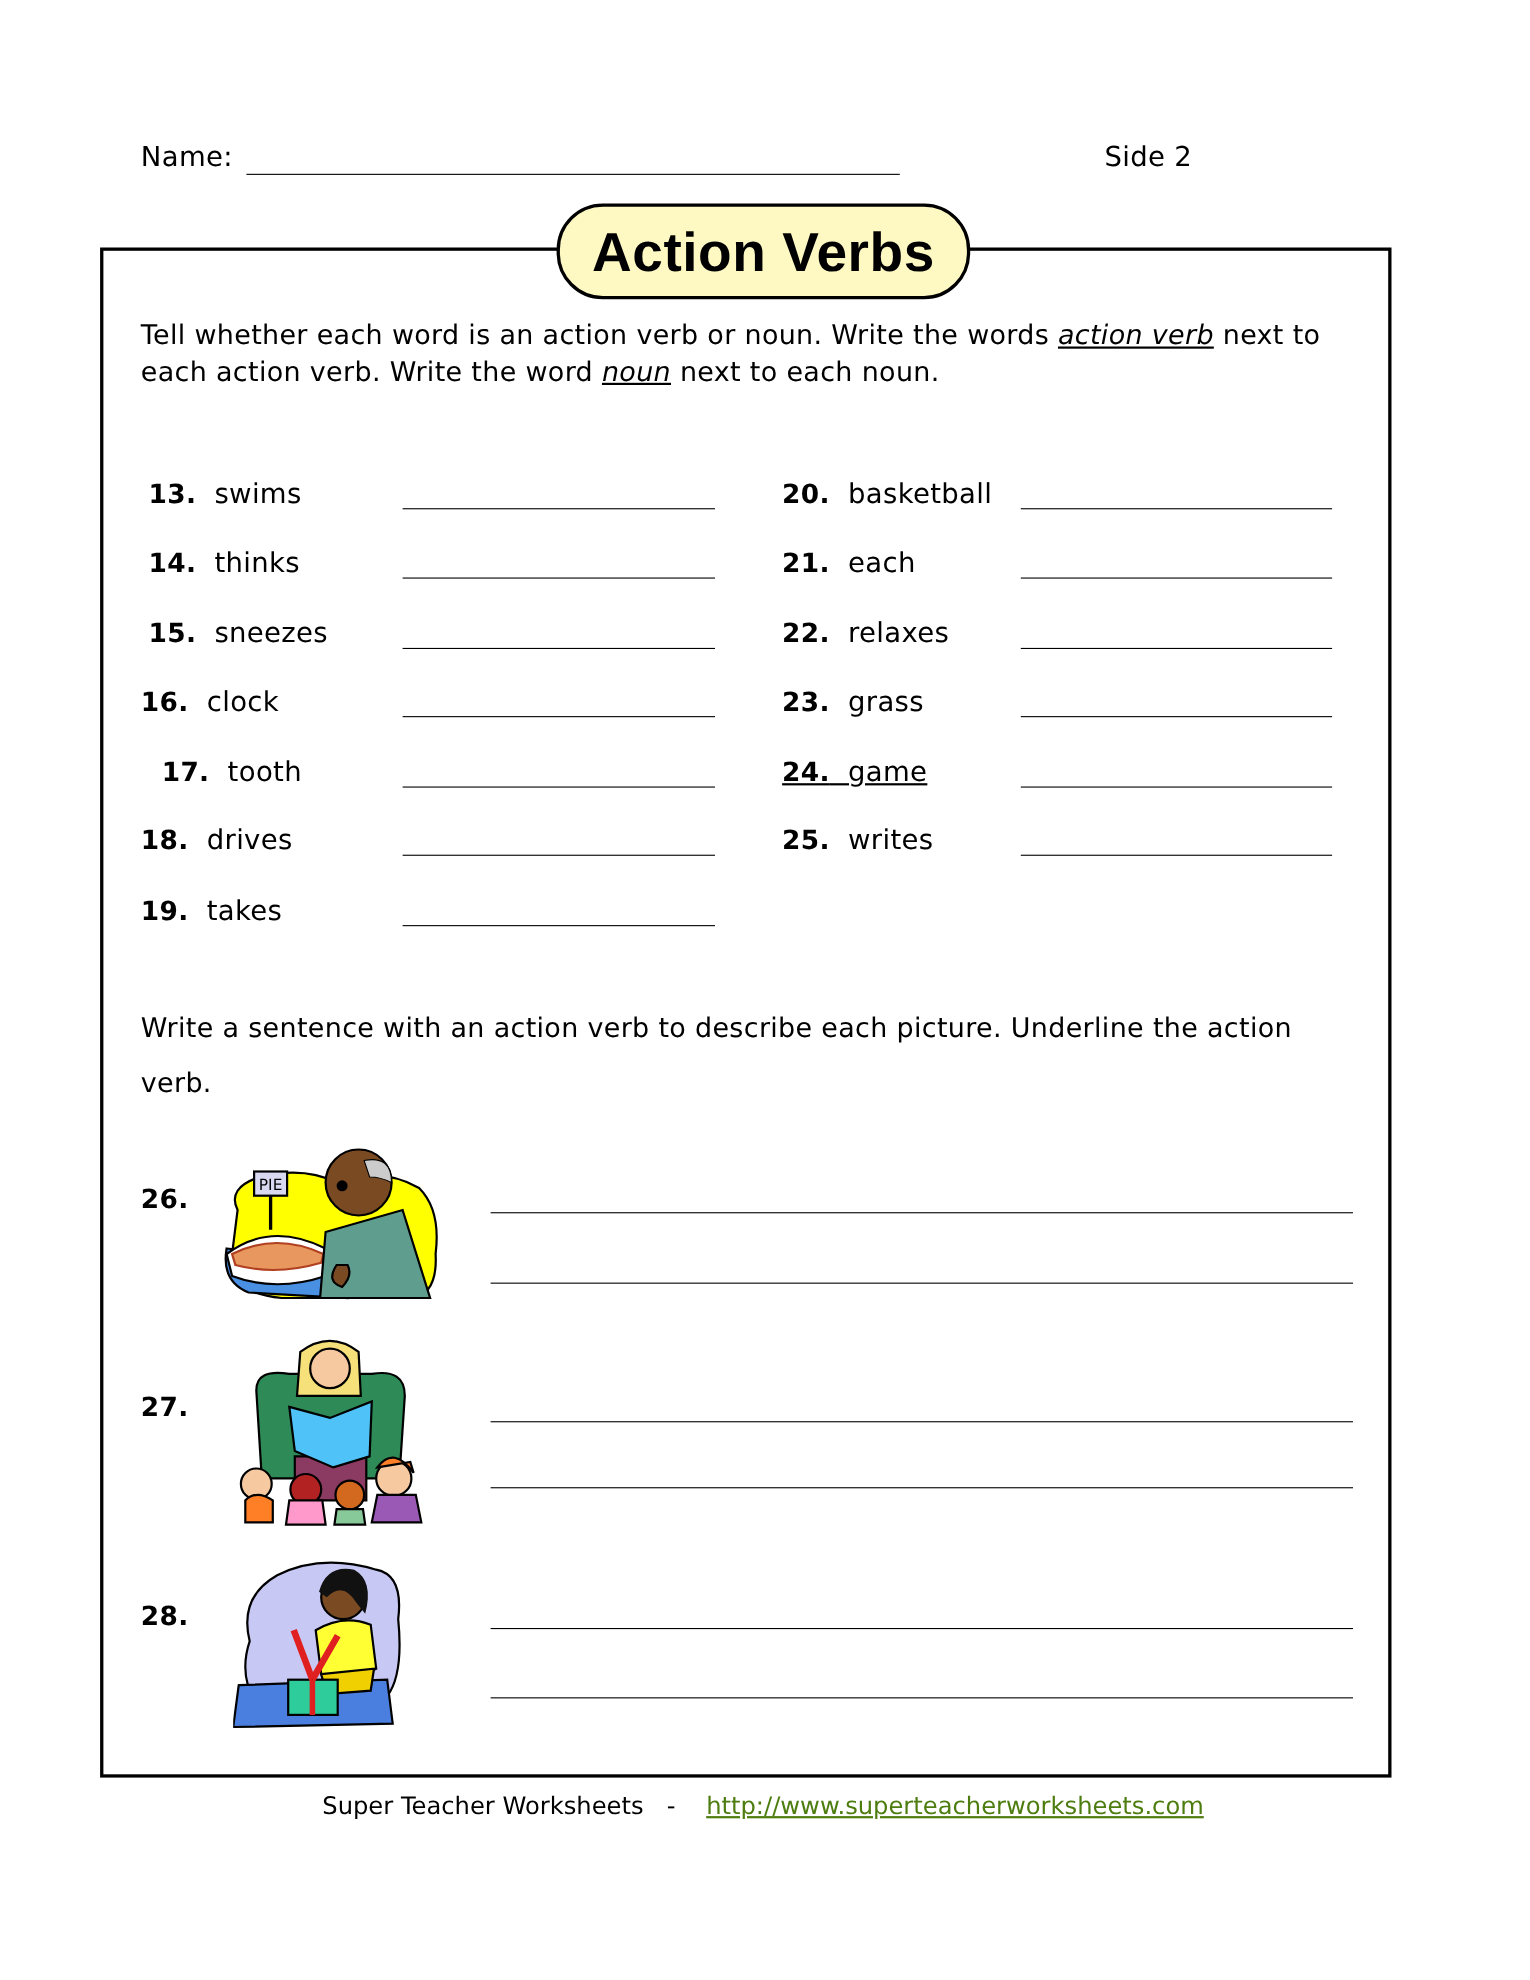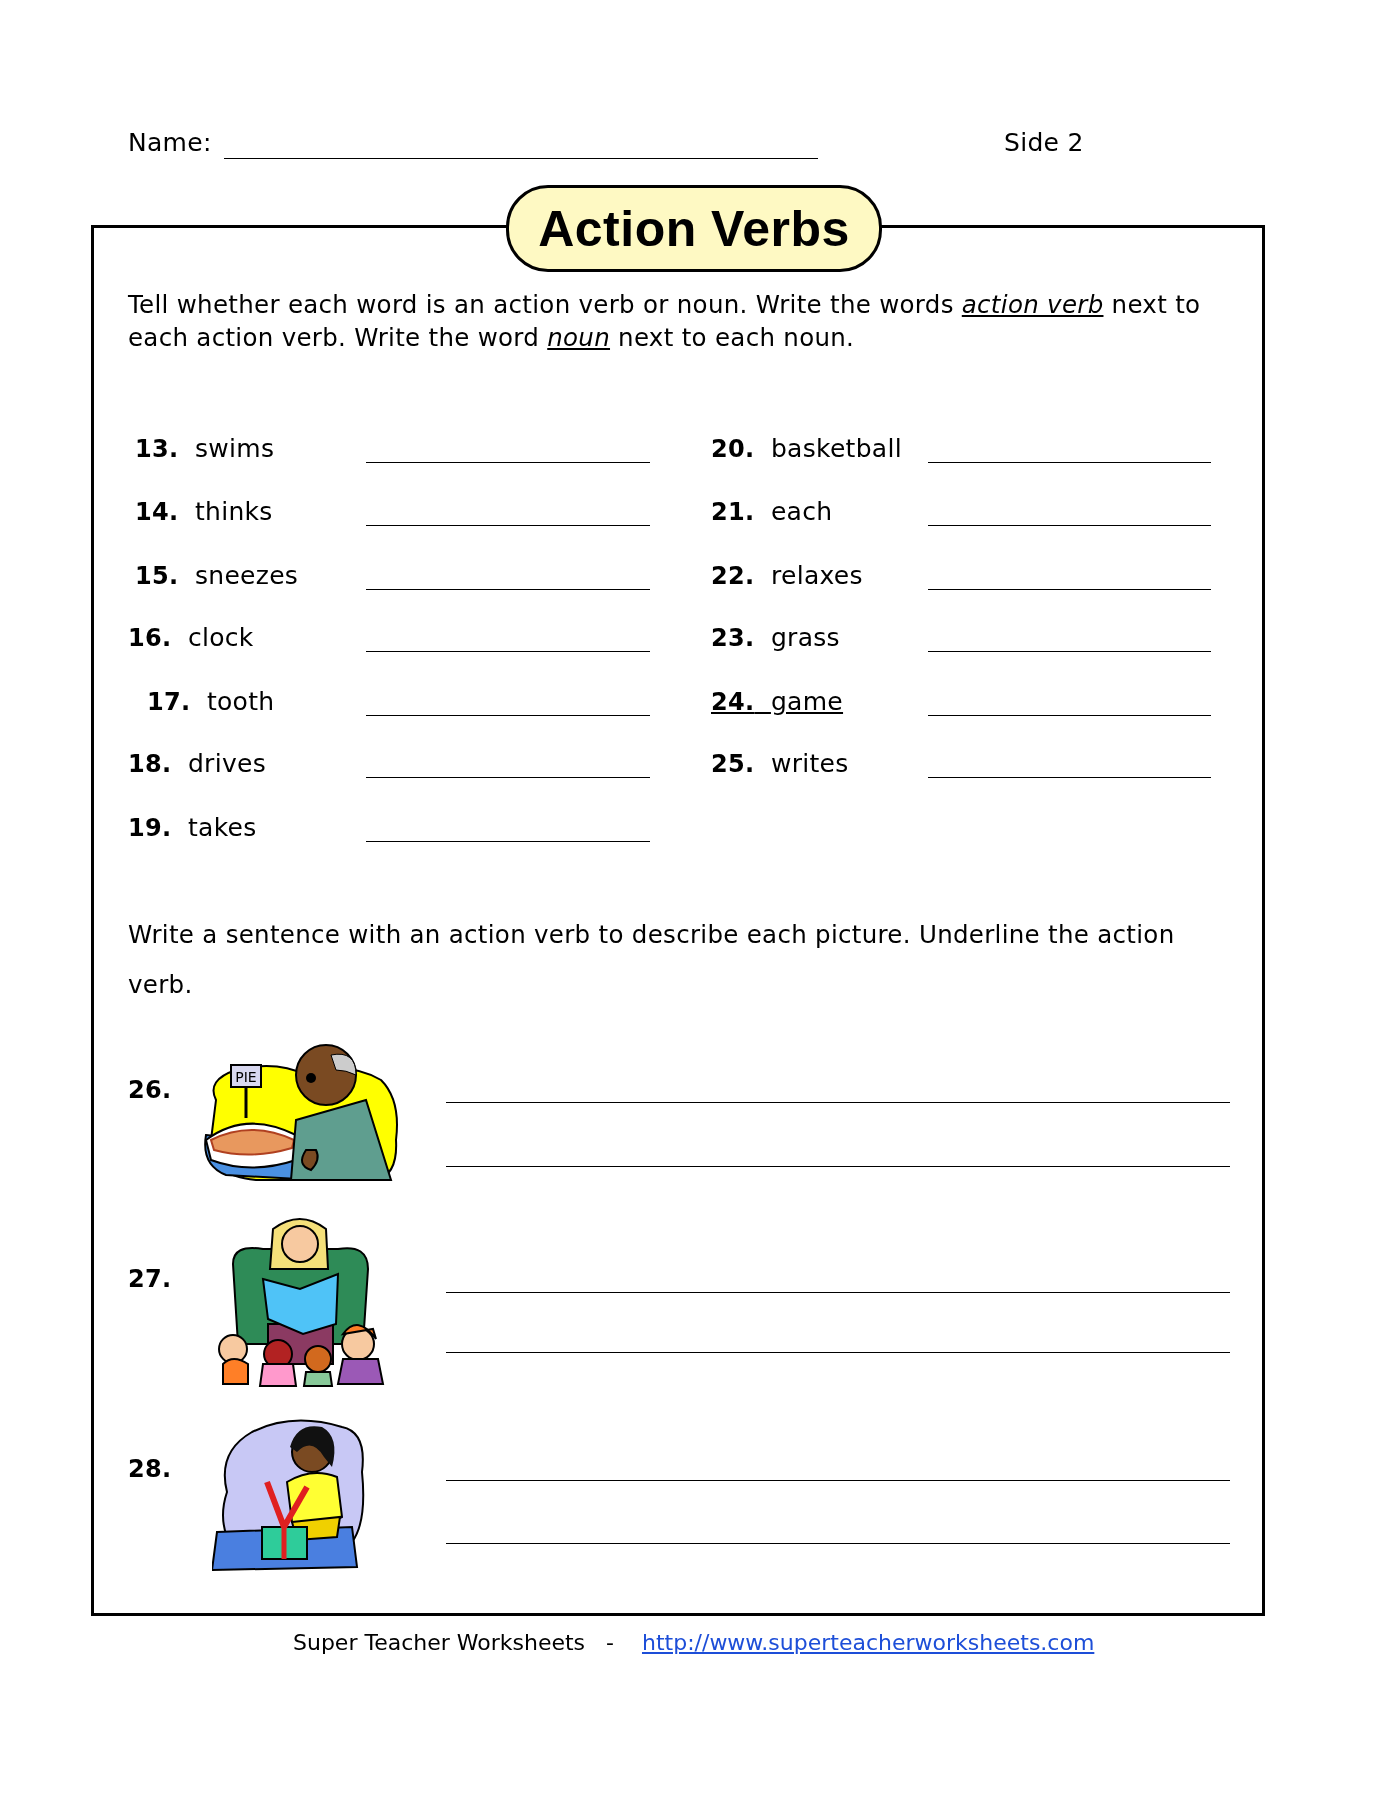--- a/index.html
+++ b/index.html
@@ -14,21 +14,21 @@
   .pill { left:506px; top:185px; width:370px; height:81px; border:3px solid #000; border-radius:42px;
           background:#fef9c3; display:flex; align-items:center; justify-content:center; }
   .pill span { font-family:"Liberation Sans", sans-serif; font-weight:bold; font-size:50px; letter-spacing:0.5px; }
   .instr { left:128px; width:1130px; font-size:24.5px; line-height:33px; white-space:normal; }
   .instr u, .instr i { text-decoration:underline;margin-top:20px; }
   .num { font-weight:bold; font-size:24px; }
   .word { font-size:25px; }
   .ans { border-bottom:1.5px solid #000; height:0; }
   .s-line { border-bottom:1.5px solid #000; height:0; left:446px; width:784px; }
   .footer { top:1630px; left:293px; font-size:22px; white-space:nowrap; }
-  .footer a { color:#1d4ed8; text-decoration:underline; }
+  .footer a { color:#4d7c0f; text-decoration:underline; }
   .pic { position:absolute; }
 </style>
 </head>
 <body>
 
 <div class="abs txt name-label">Name:</div>
 <div class="abs name-line"></div>
 <div class="abs txt side">Side 2</div>
 
 <div class="abs box"></div>

